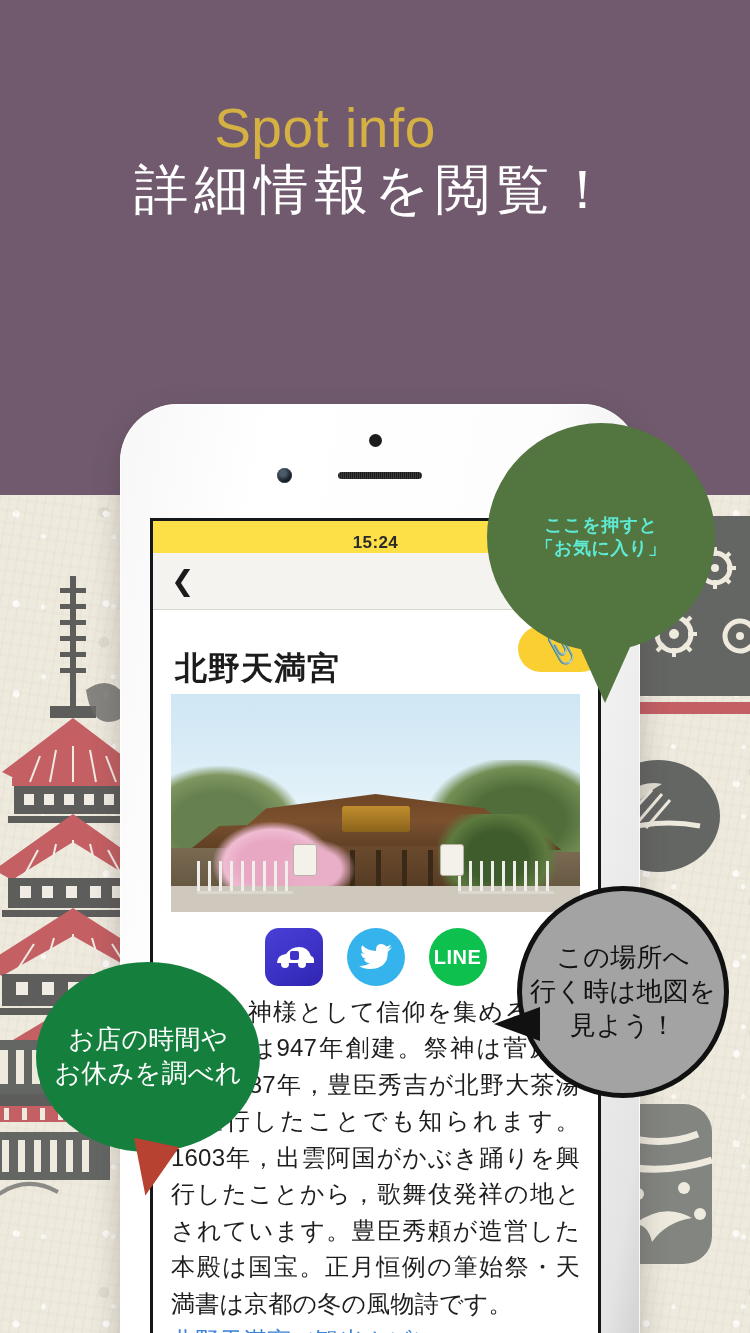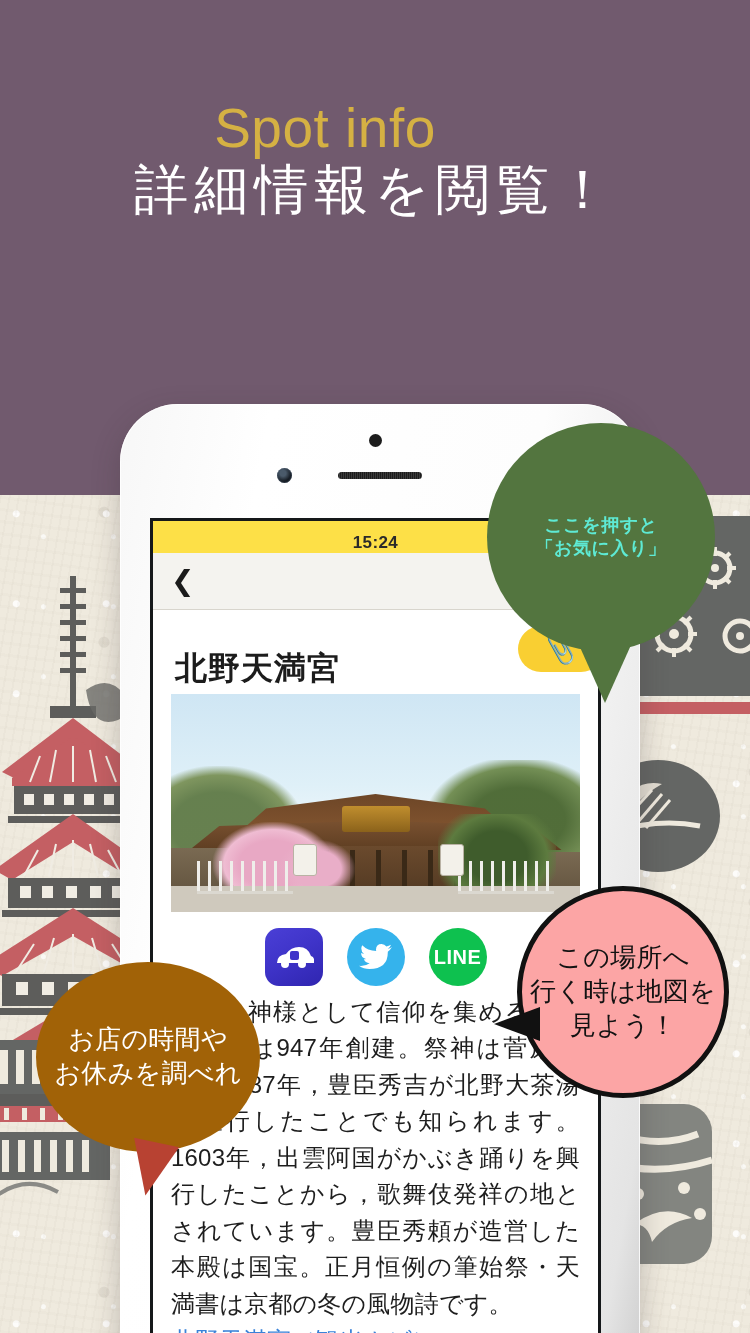--- a/index.html
+++ b/index.html
@@ -200,32 +200,32 @@
   }
   .bub-green .bub-text{color:#5eead4;font-size:18px;letter-spacing:.5px;font-weight:bold;}
   .bub-green .tail{
     position:absolute;left:92px;bottom:-52px;width:0;height:0;
     border-left:26px solid transparent;border-right:26px solid transparent;
     border-top:58px solid #53753f;
   }
 
   .bub-red{
     left:36px;top:962px;width:224px;height:190px;border-radius:50%;
-    background:#a16207;
+    background:#15803d;
   }
   .bub-red .bub-text{color:#fff;font-size:26px;letter-spacing:.3px;}
   .bub-red .tail{
     position:absolute;left:92px;bottom:-44px;width:0;height:0;
     border-left:23px solid transparent;border-right:23px solid transparent;
     border-top:54px solid #b84232;transform:rotate(12deg);
   }
 
   .bub-white{
     left:517px;top:886px;width:212px;height:212px;border-radius:50%;
-    background:#fca5a5;border:5px solid #111111;box-sizing:border-box;
+    background:#a3a3a3;border:5px solid #111111;box-sizing:border-box;
   }
   .bub-white .bub-text{color:#121212;font-size:26px;letter-spacing:.3px;}
   .bub-white .tailw{
     position:absolute;left:-28px;top:116px;width:0;height:0;
     border-top:17px solid transparent;border-bottom:17px solid transparent;
     border-right:46px solid #111111;
   }
 </style>
 </head>
 <body>

